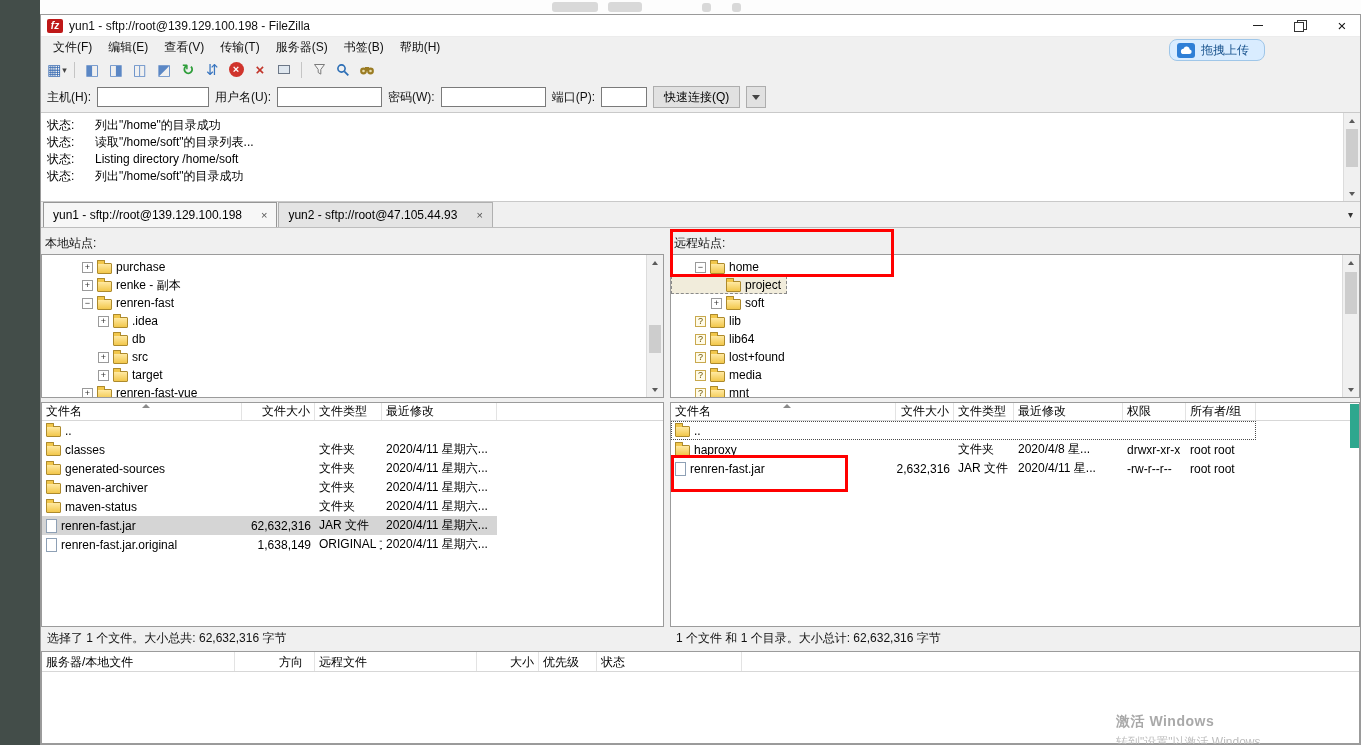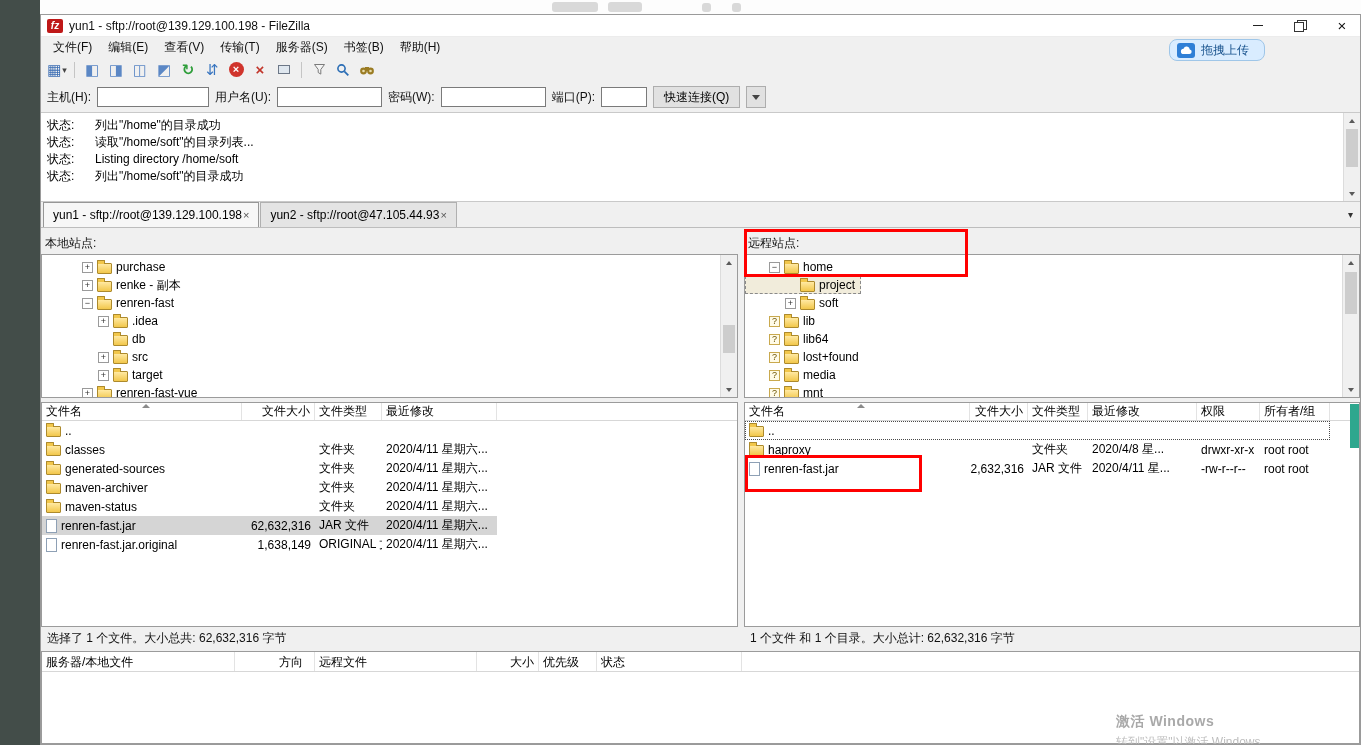--- a/index.html
+++ b/index.html
@@ -64,30 +64,30 @@
   .sa { position:absolute; left:0; width:16px; height:15px; display:flex; align-items:center; justify-content:center; }
   .sa.up { top:0; } .sa.down { bottom:0; }
   .sa.up::after { content:""; border-left:3px solid transparent; border-right:3px solid transparent; border-bottom:4px solid #5a5a5a; }
   .sa.down::after { content:""; border-left:3px solid transparent; border-right:3px solid transparent; border-top:4px solid #5a5a5a; }
   .sthumb { position:absolute; left:2px; width:12px; background:#cdcdcd; }
 
   
   .tabbar { height:26px; display:flex; align-items:flex-end; padding:3px 2px 0 2px; position:relative;
             border-bottom:1px solid #bdbdbd; flex:none; background:#f0f0f0; }
   .tabs { display:flex; gap:1px; }
-  .tab { height:22px; display:flex; align-items:center; gap:1px; padding:12px 9px; font-size:12px;
+  .tab { height:22px; display:flex; align-items:center; gap:19px; padding:12px 9px; font-size:12px;
          background:#e4e4e4; border:1px solid #b0b0b0; border-bottom:none; white-space:nowrap; }
   .tab.active { background:#f7f7f7; border-color:#979797; margin-bottom:-1px; height:23px; }
   .tab-close { font-size:11px; color:#555; }
   .tabcaret { position:absolute; right:7px; top:7px; font-size:10px; color:#333; }
 
   
   .panes { flex:1; display:flex; padding-top:4px; position:relative; background:#f0f0f0; }
   .pane { display:flex; flex-direction:column; position:relative; }
-  .pane.local { width:697px; flex:none; }
+  .pane.local { width:623px; flex:none; }
   .pane-divider { width:6px; flex:none; }
   .pane.remote { flex:1; }
 
   .pathbar { height:22px; display:flex; align-items:center; gap:5px; padding-left:4px; font-size:12px; flex:none; }
   .combo { flex:1; height:20px; background:#fff; border:1px solid #8a8a8a; display:flex; align-items:center;
            padding:0 20px 0 4px; font-size:12px; position:relative; white-space:nowrap; overflow:hidden; }
   .combo .ddwrap { position:absolute; right:0; top:0; width:17px; height:100%; display:flex; align-items:center; justify-content:center; }
 
   .tree { position:relative; height:144px; background:#fff; border:1px solid #9b9b9b; overflow:hidden; flex:none; }
   .treeitems { padding-top:3px; }

